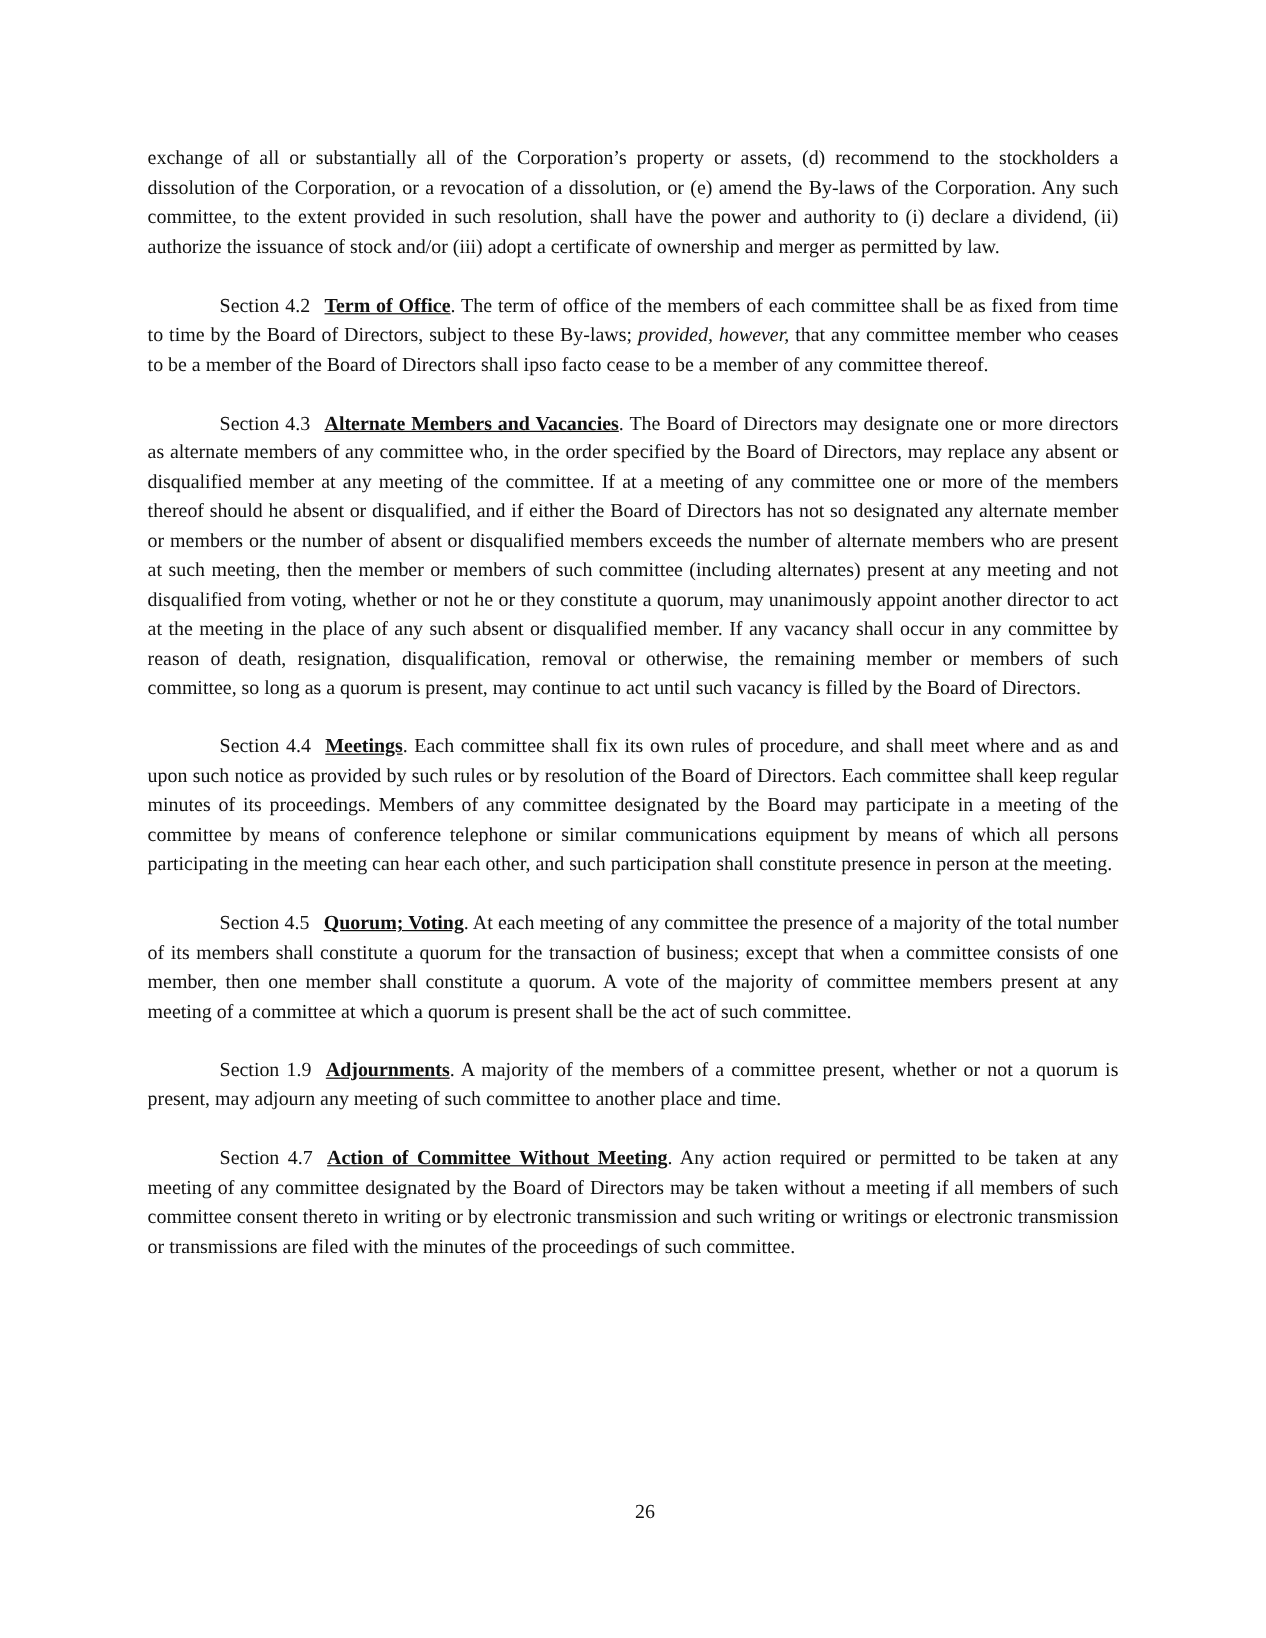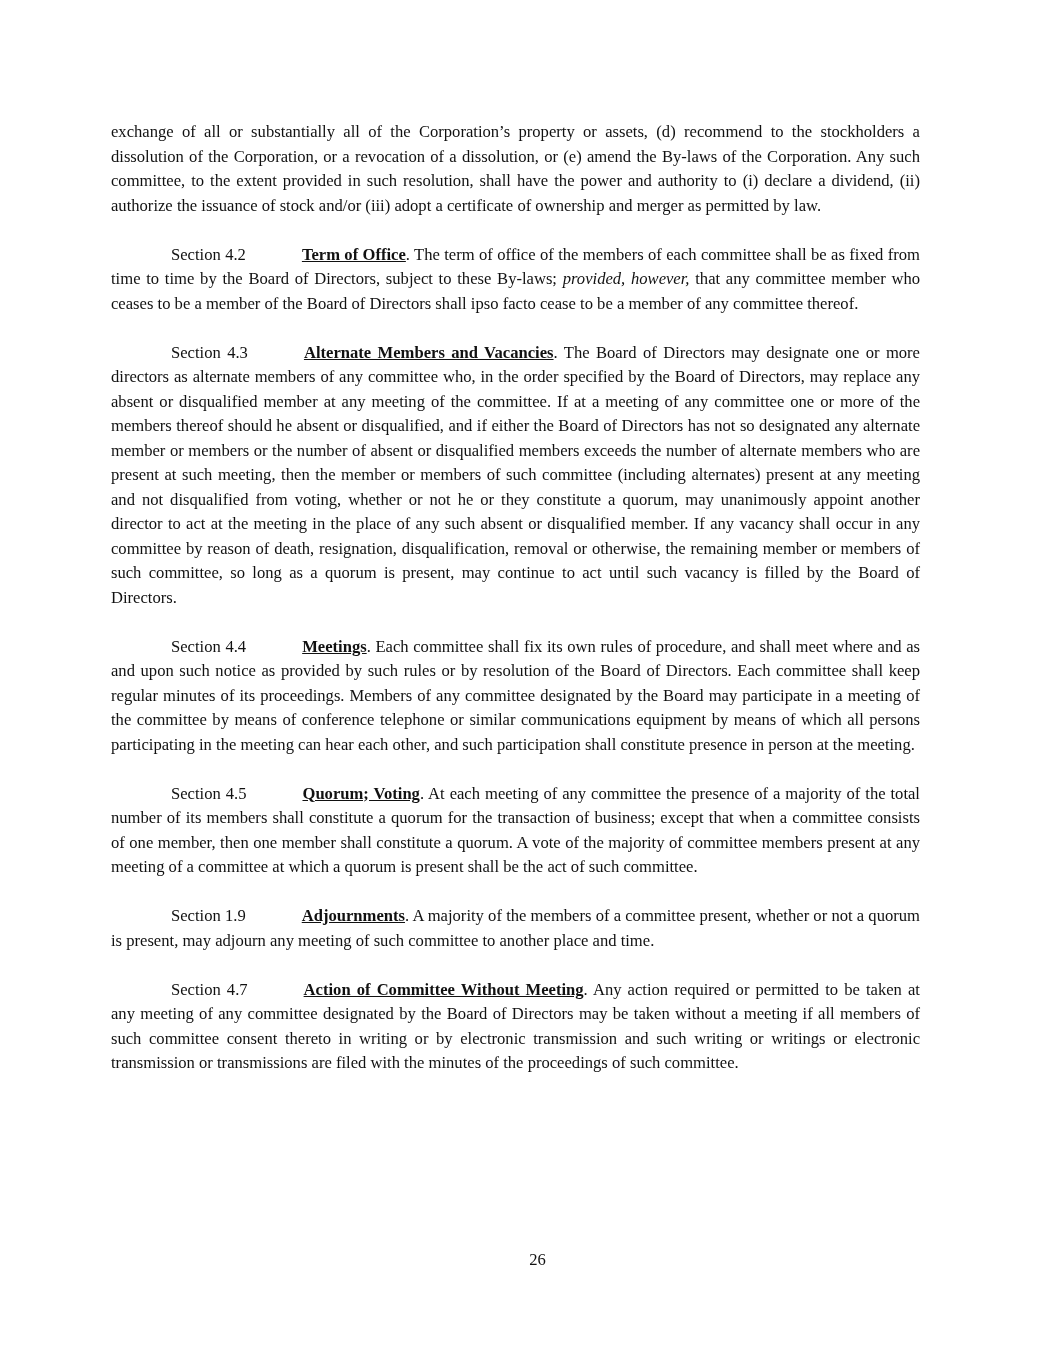--- a/index.html
+++ b/index.html
@@ -7,34 +7,34 @@
     width: 1055px;
     height: 1365px;
     position: relative;
     background: #ffffff;
     font-family: "Liberation Serif", "DejaVu Serif", serif;
     color: #111111;
     overflow: hidden;
   }
   .text-block {
     position: absolute;
-    left: 111px;
+    left: 123px;
     top: 120px;
     width: 809px;
     font-size: 16.6px;
     line-height: 24.5px;
   }
   p.para {
     margin: 0 0 24.5px 0;
     text-align: justify;
   }
   p.para:last-child { margin-bottom: 0; }
   p.indent { text-indent: 60px; }
   .r-bold { font-weight: 400; }
-  .r-boldu { font-weight: 700; text-decoration: underline; margin-left: 44px; }
+  .r-boldu { font-weight: 700; text-decoration: underline; }
   .r-italic { font-style: italic; }
   .tab { display: inline-block; width: 12px; }
   .page-number-wrap {
     position: absolute;
     top: 1248px;
     left: 10px;
     width: 100%;
     text-align: center;
     font-size: 16.6px;
     line-height: 24.5px;

